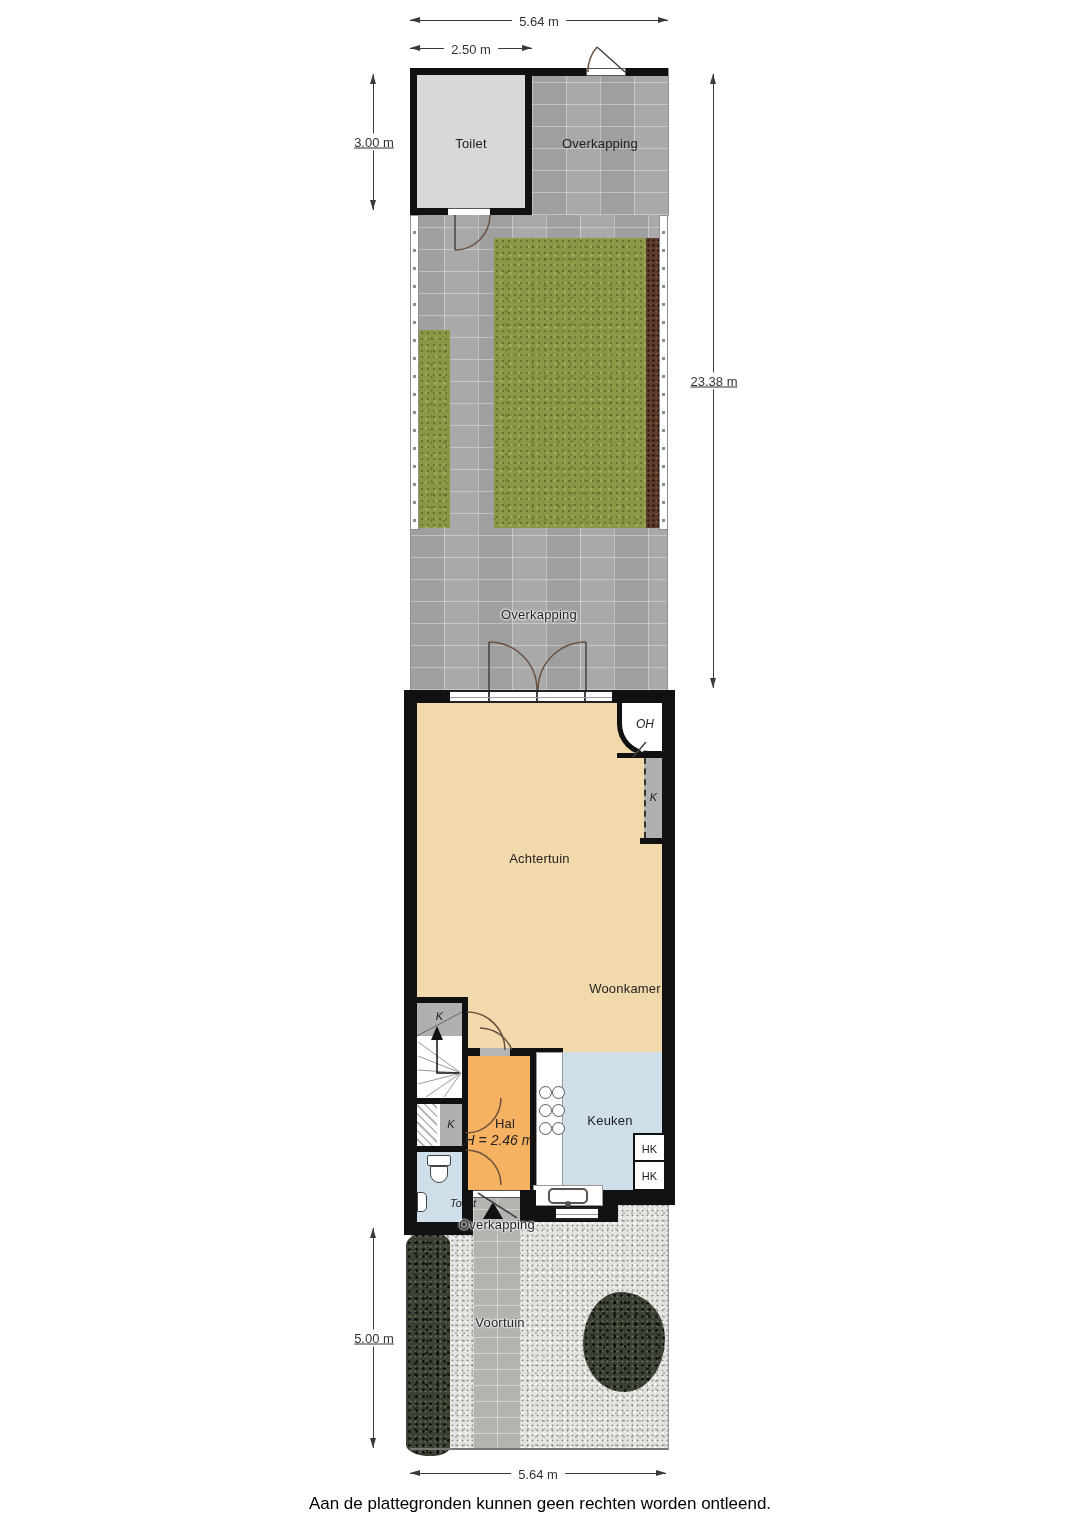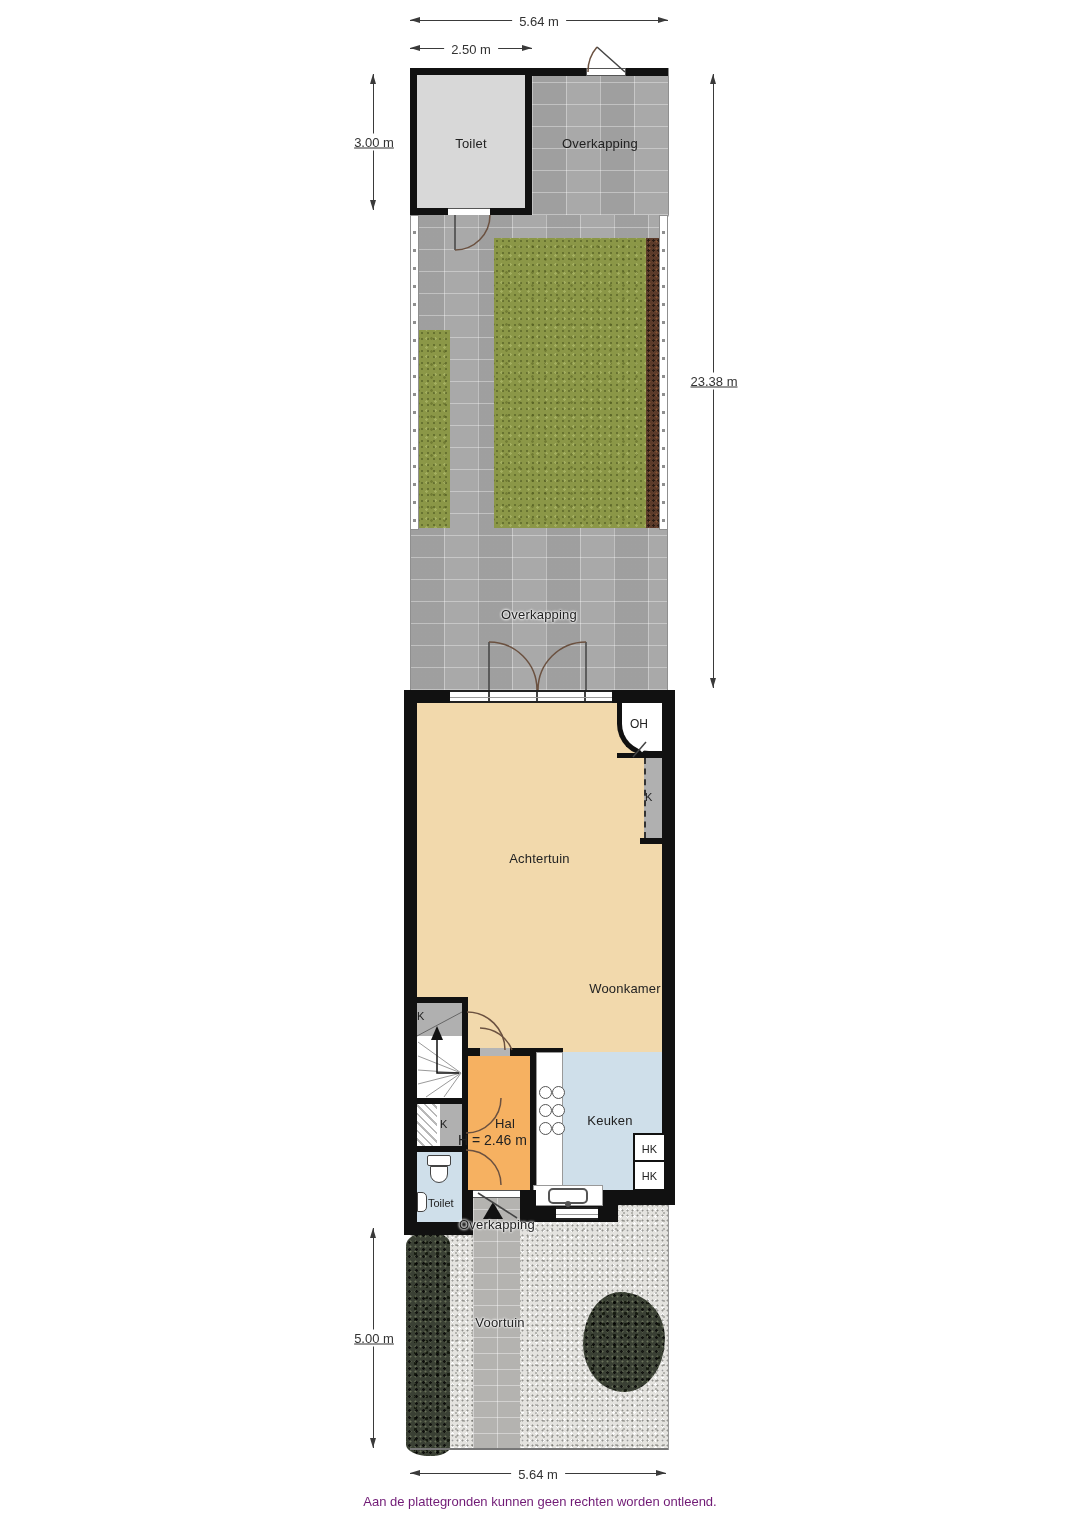--- a/index.html
+++ b/index.html
@@ -52,29 +52,29 @@
   .dim-h::after{right:0;border-left:10px solid #3a3a3a;}
   .dim-v{position:absolute;width:0;border-left:1px solid #3a3a3a;}
   .dim-v::before{content:"";position:absolute;left:-4px;top:0;border-left:3.5px solid transparent;border-right:3.5px solid transparent;border-bottom:10px solid #3a3a3a;}
   .dim-v::after{content:"";position:absolute;left:-4px;bottom:0;border-left:3.5px solid transparent;border-right:3.5px solid transparent;border-top:10px solid #3a3a3a;}
   .dim-label{position:absolute;background:#fff;padding:1px 7px;font-size:13px;color:#333;white-space:nowrap;}
   .dim-h .dim-label{left:50%;top:0;transform:translate(-50%,-50%);}
   .dim-v .dim-label{top:50%;left:0;transform:translate(-50%,-50%);text-decoration:underline;}
 
   
   .room-label{position:absolute;font-size:13px;color:#222;text-align:center;letter-spacing:.2px;}
-  .small-label{position:absolute;font-size:11px;color:#222;}
+  .small-label{position:absolute;font-size:11px;color:#222;text-align:center;font-style:italic;}
   .halo{text-shadow:0 0 3px #fff,0 0 3px #fff,0 0 2px #fff;}
 
   .window-band{background:#fff;border-top:2px solid #222;border-bottom:2px solid #222;}
   .window-band::after{content:"";position:absolute;left:0;right:0;top:50%;height:1px;background:#9a9a9a;}
   .circle{position:absolute;width:11px;height:11px;border:1.5px solid #555;border-radius:50%;background:#fff;}
   .hk-box{position:absolute;background:#fff;border:2px solid #111;display:flex;align-items:center;justify-content:center;font-size:11px;}
   .hatch{background:repeating-linear-gradient(45deg,#ffffff 0 4px,#b9b9b9 4px 6px);}
-  .footer{position:absolute;width:100%;text-align:center;font-size:13px;color:#701a75;}
+  .footer{position:absolute;width:100%;text-align:center;font-size:17px;color:#000000;}
 </style>
 </head>
 <body>
 
 <div class="canvas">
 
   <div class="dim-h" style="left:410px;top:20px;width:258px;">
     <span class="dim-label">5.64 m</span>
   </div>
   <div class="dim-h" style="left:410px;top:48px;width:122px;">

